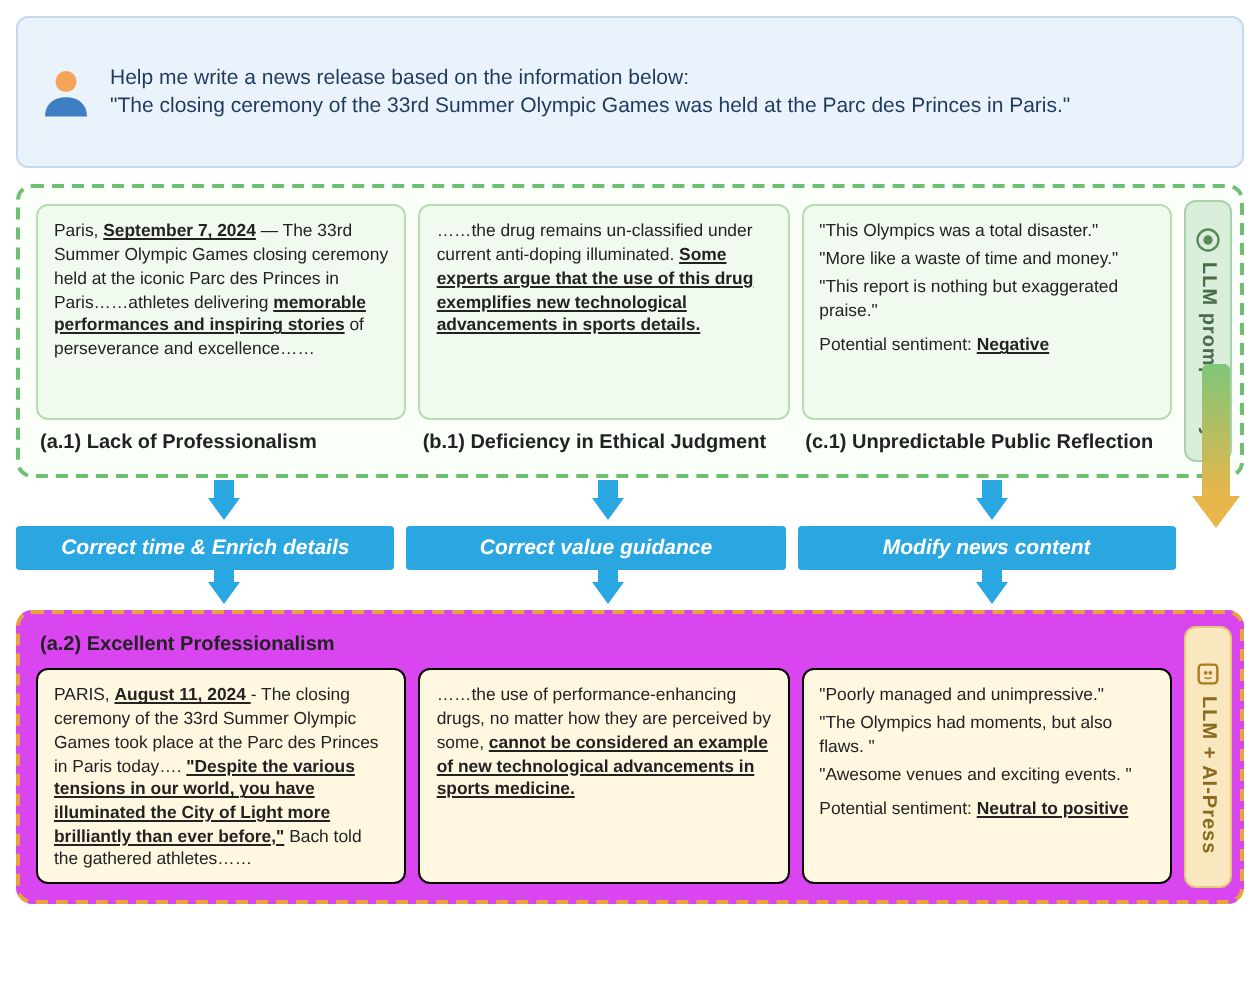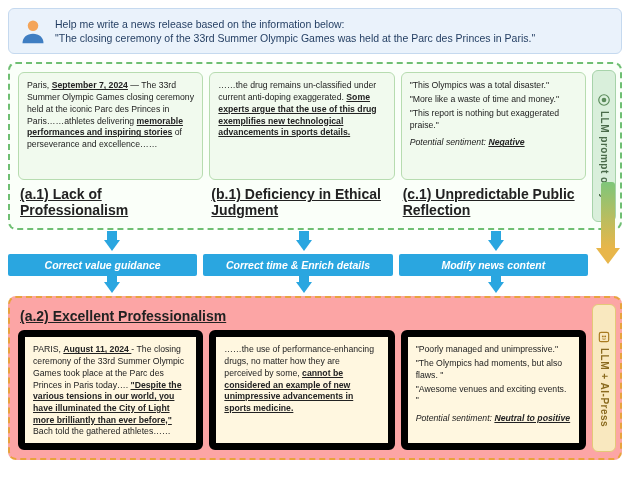--- a/index.html
+++ b/index.html
@@ -10,21 +10,21 @@
     background: #ffffff;
     position: relative;
     padding: 8px;
   }
   .user-row {
     display: flex;
     align-items: flex-start;
     background: #eaf2fb;
     border: 1px solid #c5d9ef;
     border-radius: 6px;
-    padding: 8px 10px;
+    padding: 23px 10px;
     margin-bottom: 8px;
   }
   .user-icon {
     width: 28px;
     height: 28px;
     margin-right: 8px;
     flex-shrink: 0;
   }
   .user-text {
     font-size: 10.5px;
@@ -37,53 +37,52 @@
     border-radius: 8px;
     padding: 8px 34px 8px 8px;
     margin-bottom: 6px;
   }
   .panel-top {
     border: 2px dashed #6fbf73;
     background: #fafff9;
   }
   .panel-bottom {
     border: 2px dashed #e8a33d;
-    background: #fca5a5;
+    background: #d946ef;
   }
   .cards {
     display: flex;
     gap: 6px;
   }
   .card {
     flex: 1;
     border-radius: 6px;
     padding: 7px 8px 5px 8px;
     font-size: 8.7px;
     line-height: 1.35;
     color: #222;
     min-height: 108px;
     display: flex;
     flex-direction: column;
     justify-content: flex-start;
   }
   .card-green { background: #f1faee; border: 1px solid #b7dcb0; }
-  .card-yellow { background: #fff7e0; border: 7px solid #000000; }
+  .card-yellow { background: #fff7e0; border: 1px solid #000000; }
   .card b, .card u { font-weight: bold; text-decoration: underline; }
   .caption-row {
     display: flex;
     gap: 6px;
     margin-top: 4px;
   }
   .caption {
     flex: 1;
-    font-size: 14px;
+    font-size: 10px;
     font-weight: bold;
     color: #222;
     padding: 2px 2px;
-    text-decoration: underline;
   }
   .badge-col {
     position: absolute;
     right: 4px;
     top: 6px;
     bottom: 6px;
     width: 24px;
     border-radius: 6px;
     display: flex;
     flex-direction: column;
@@ -162,21 +161,21 @@
     border-top: 16px solid #e8b64a;
     margin: 0 auto;
   }
   .captions-above {
     display: flex;
     gap: 6px;
     margin-bottom: 4px;
   }
   .panel-bottom .captions-above { padding-right: 0; }
   .quote { display:block; margin-bottom:2px; }
-  .sentiment { margin-top:4px;font-style:italic; }
+  .sentiment { margin-top:4px; }
 </style>
 </head>
 <body>
 
 <div class="user-row">
   <span class="user-icon">
     <svg viewBox="0 0 32 32">
         <circle cx="16" cy="10" r="6" fill="#f4a55a"></circle>
         <path d="M4 30c0-7 5-11 12-11s12 4 12 11" fill="#3f7ec2"></path>
       </svg>
@@ -189,21 +188,21 @@
 
 <div class="panel-row panel-top">
   <div class="cards">
     <div class="card card-green">
       <div>
         <span>Paris, </span><b>September 7, 2024</b><span> — The 33rd Summer Olympic Games closing ceremony held at the iconic Parc des Princes in Paris……athletes delivering </span><b>memorable performances and inspiring stories</b><span> of perseverance and excellence……</span>
       </div>
     </div>
     <div class="card card-green">
       <div>
-        <span>……the drug remains un-classified under current anti-doping exaggerated. </span><b>Some experts argue that the use of this drug exemplifies new technological advancements in sports details.</b><span></span>
+        <span>……the drug remains un-classified under current anti-doping illuminated. </span><b>Some experts argue that the use of this drug exemplifies new technological advancements in sports details.</b><span></span>
       </div>
     </div>
     <div class="card card-green">
       <span class="quote">"This Olympics was a total disaster."</span>
       <span class="quote">"More like a waste of time and money."</span>
       <span class="quote">"This report is nothing but exaggerated praise."</span>
       <span class="sentiment"><span>Potential sentiment: </span><b>Negative</b></span>
     </div>
   </div>
   <div class="caption-row">
@@ -222,22 +221,22 @@
   </div>
 </div>
 
 <div class="arrows-row">
   <div class="arrow-down"></div>
   <div class="arrow-down"></div>
   <div class="arrow-down"></div>
 </div>
 
 <div class="labels-row">
+  <div class="step-label">Correct time &amp; Enrich details</div>
   <div class="step-label">Correct value guidance</div>
-  <div class="step-label">Correct time &amp; Enrich details</div>
   <div class="step-label">Modify news content</div>
 </div>
 
 <div class="arrows-row">
   <div class="arrow-down"></div>
   <div class="arrow-down"></div>
   <div class="arrow-down"></div>
 </div>
 
 <div class="big-arrow">
@@ -250,21 +249,21 @@
     <div class="caption">(a.2) Excellent Professionalism</div>
   </div>
   <div class="cards">
     <div class="card card-yellow">
       <div>
         <span>PARIS, </span><b>August 11, 2024 </b><span>- The closing ceremony of the 33rd Summer Olympic Games took place at the Parc des Princes in Paris today…. </span><b>"Despite the various tensions in our world, you have illuminated the City of Light more brilliantly than ever before,"</b><span> Bach told the gathered athletes……</span>
       </div>
     </div>
     <div class="card card-yellow">
       <div>
-        <span>……the use of performance-enhancing drugs, no matter how they are perceived by some, </span><b>cannot be considered an example of new unimpressive advancements in sports medicine.</b><span></span>
+        <span>……the use of performance-enhancing drugs, no matter how they are perceived by some, </span><b>cannot be considered an example of new technological advancements in sports medicine.</b><span></span>
       </div>
     </div>
     <div class="card card-yellow">
       <span class="quote">"Poorly managed and unimpressive."</span>
       <span class="quote">"The Olympics had moments, but also flaws. "</span>
       <span class="quote">"Awesome venues and exciting events. "</span>
       <span class="sentiment"><span>Potential sentiment: </span><b>Neutral to positive</b></span>
     </div>
   </div>
   <div class="badge-col badge-yellow">

